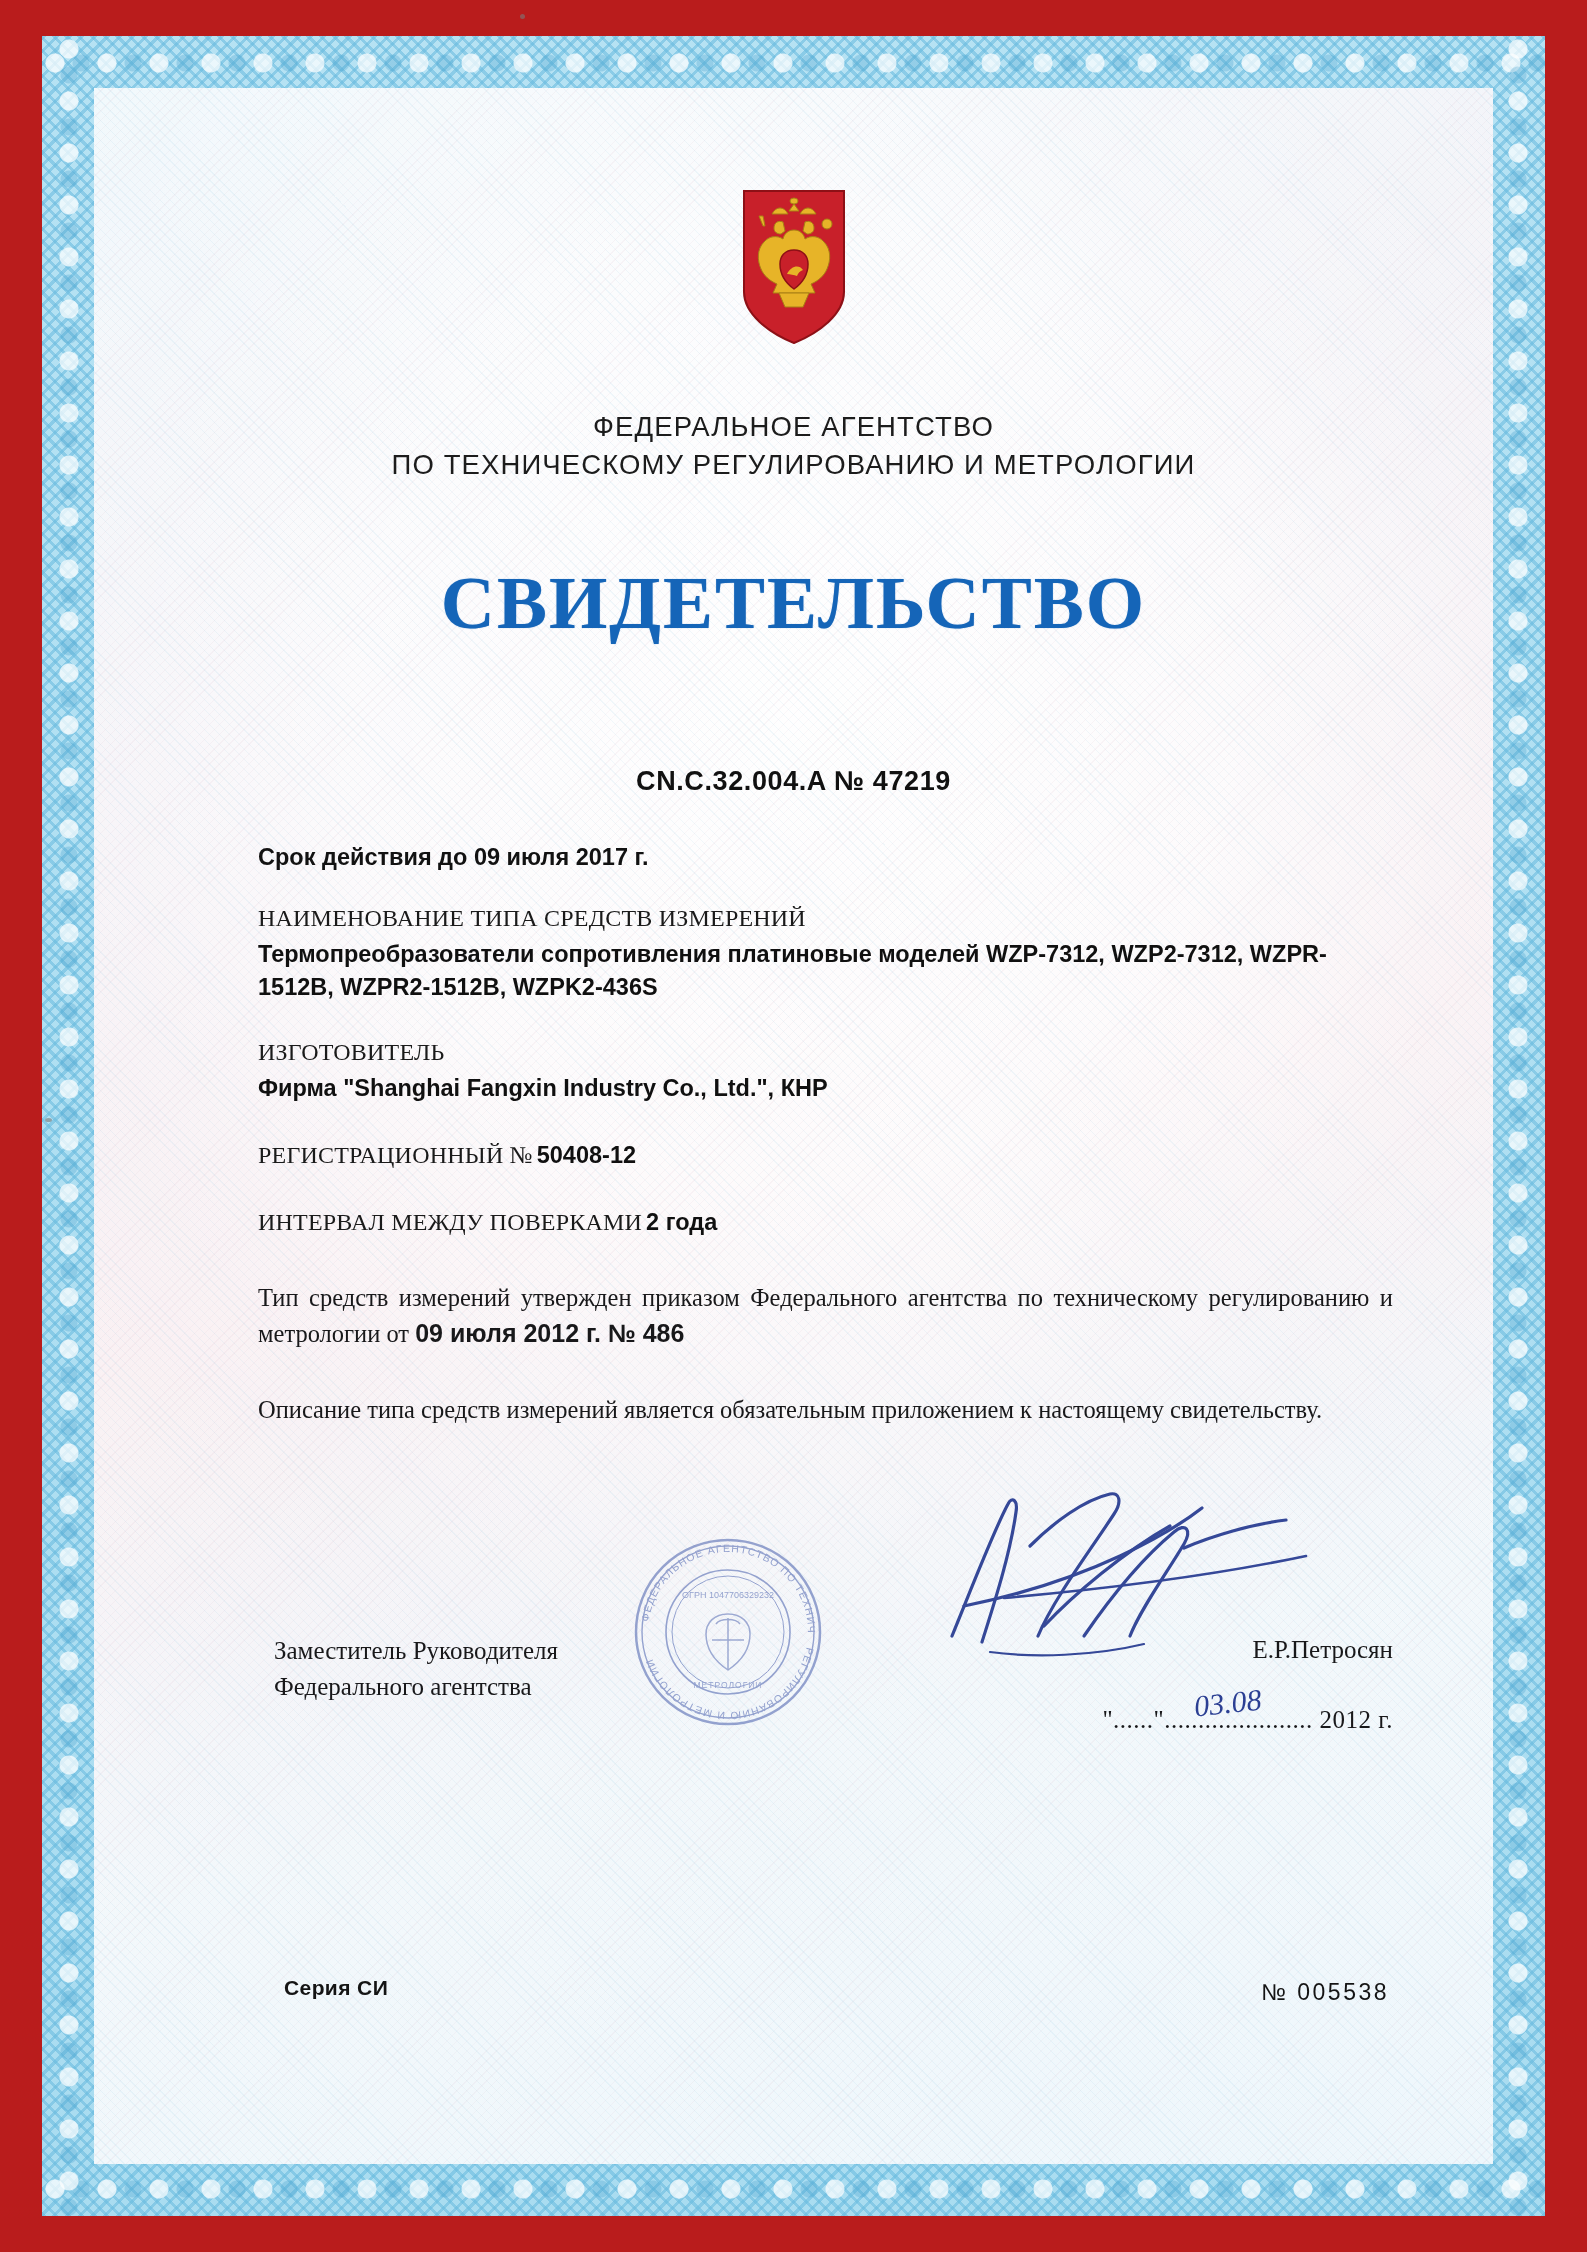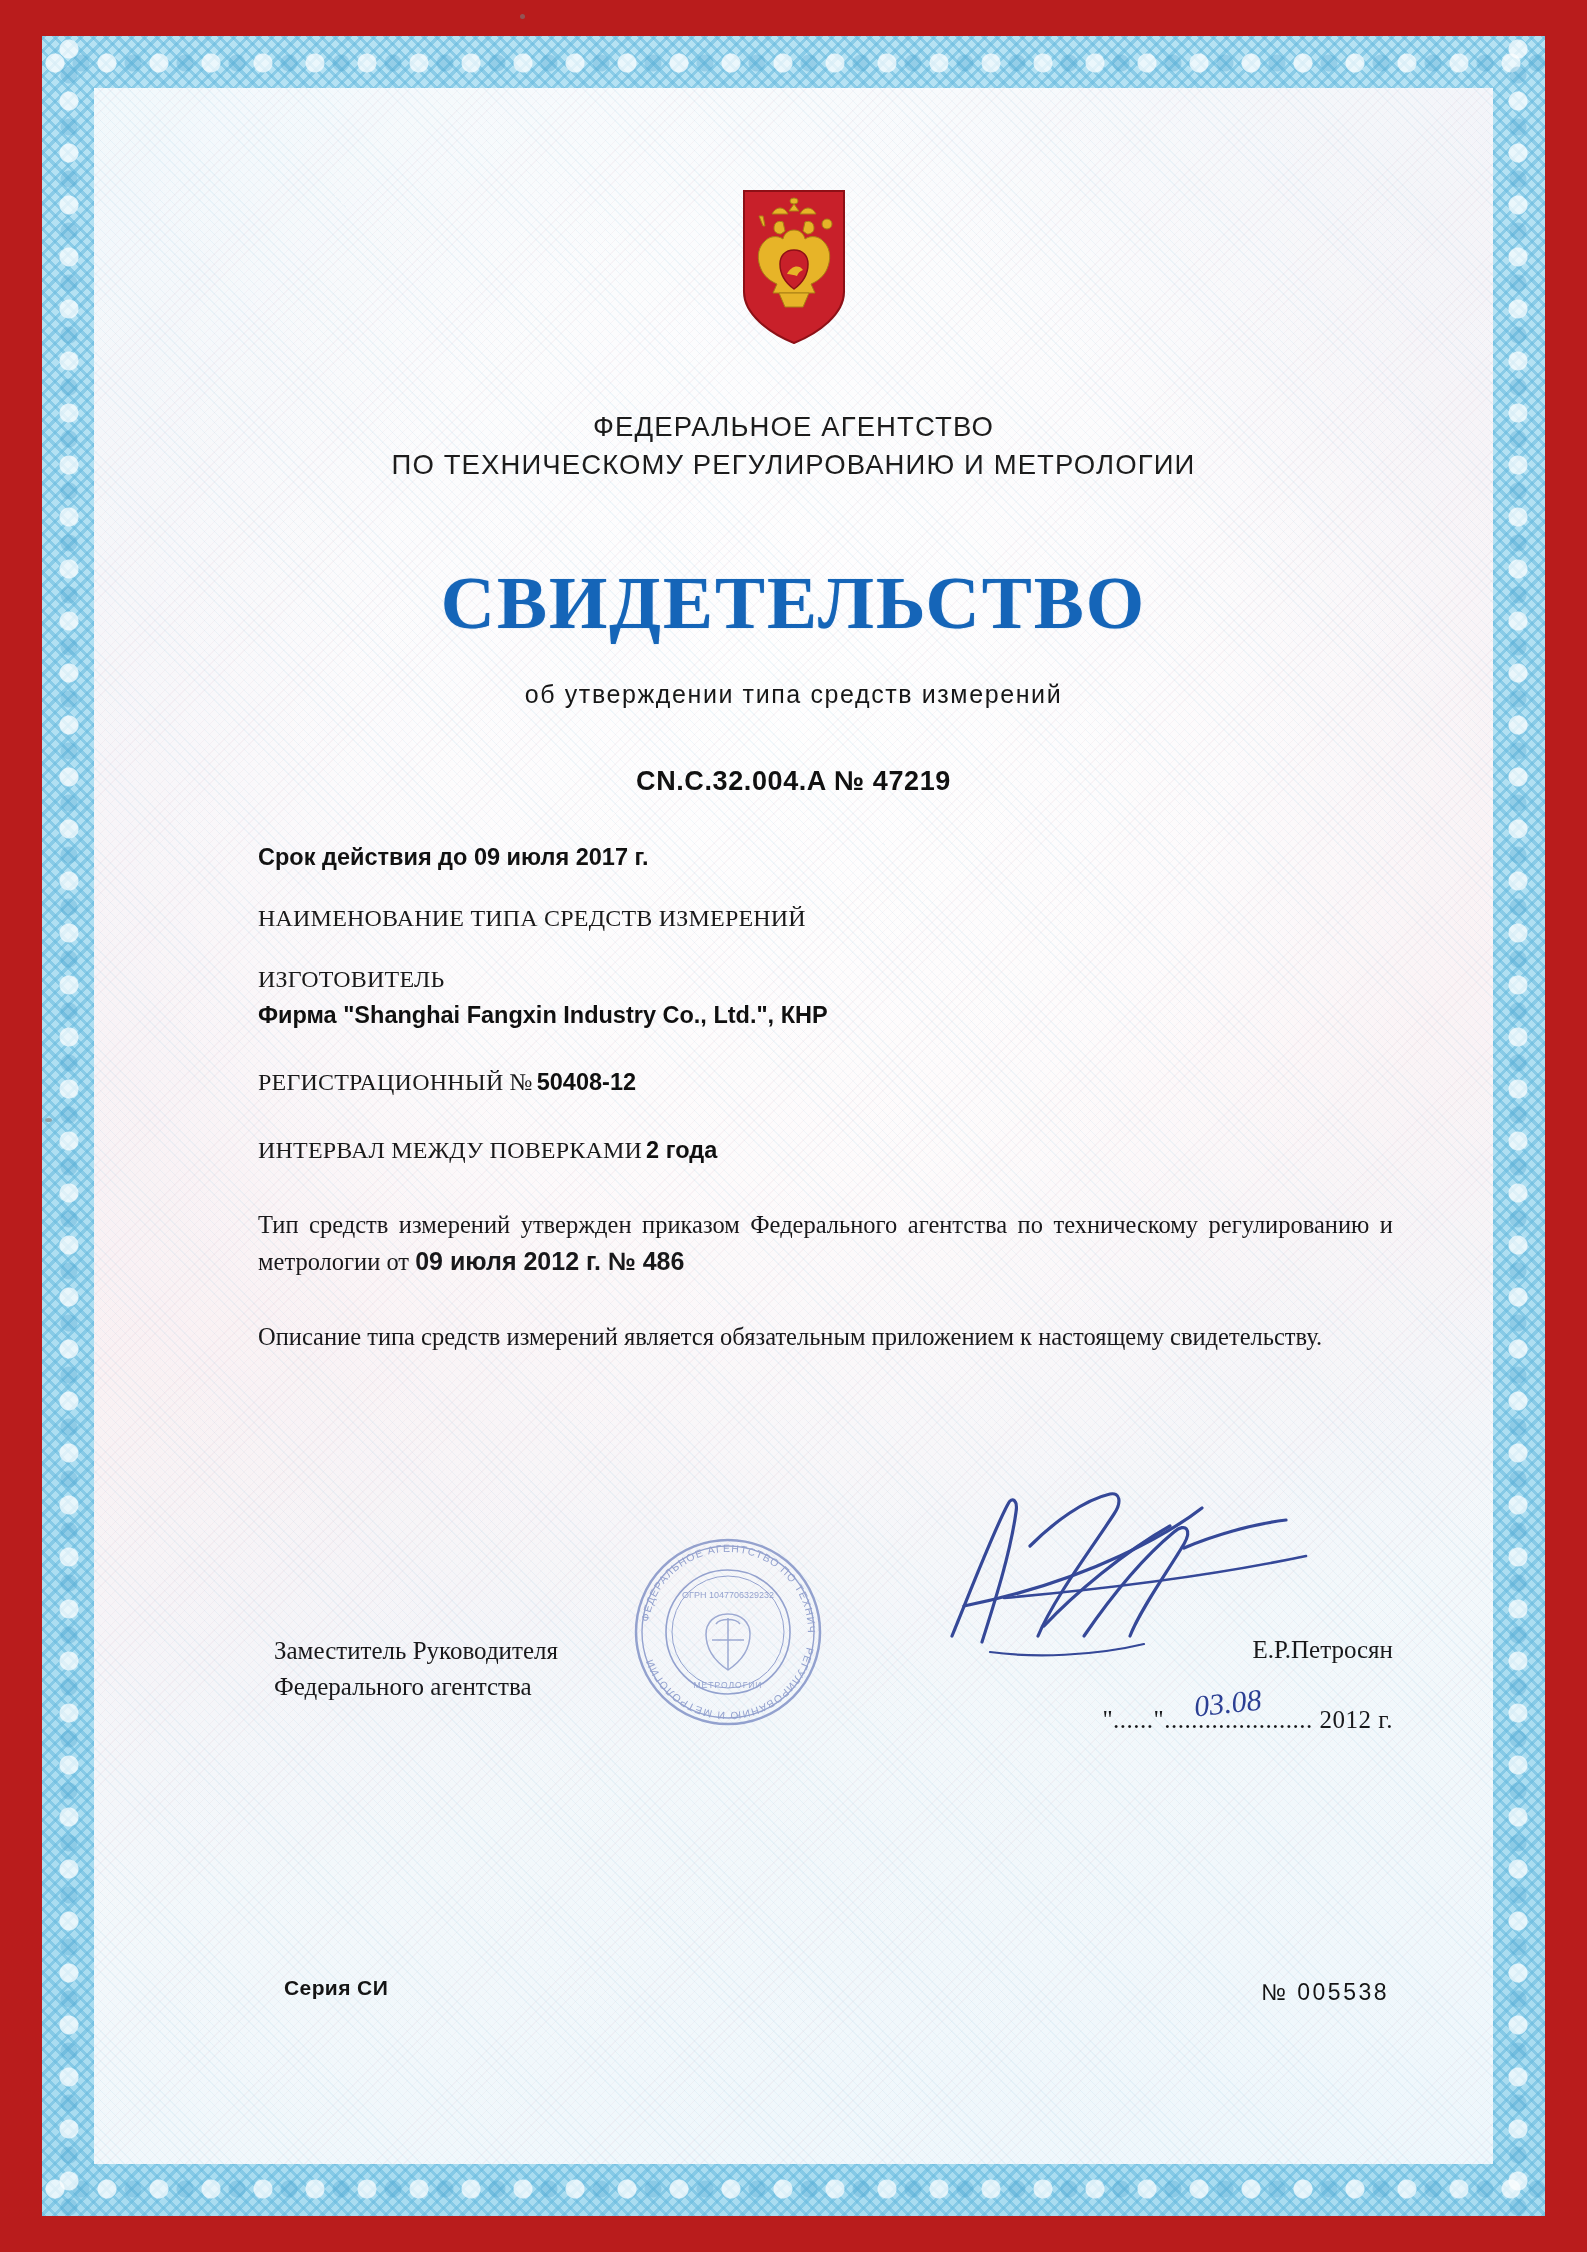--- a/index.html
+++ b/index.html
@@ -346,29 +346,29 @@
           <path d="M46 86 c4-8 12-10 16-4 c-3 1-5 3-6 6 c-3-1-7-2-10-2 z" fill="#e7b428"></path>
         </svg>
       </div>
 
       <div class="agency">
         <div>ФЕДЕРАЛЬНОЕ АГЕНТСТВО</div>
         <div>ПО ТЕХНИЧЕСКОМУ РЕГУЛИРОВАНИЮ И МЕТРОЛОГИИ</div>
       </div>
 
       <div class="title-main">СВИДЕТЕЛЬСТВО</div>
-      <div class="title-sub">об утверждении типа средств измерений</div>
       <div class="doc-number">CN.C.32.004.A  №  47219</div>
 
       <div class="body-block">
 
         <div class="valid-until">Срок действия до  09 июля 2017 г.</div>
 
         <div class="row">
           <div class="caption">НАИМЕНОВАНИЕ ТИПА СРЕДСТВ ИЗМЕРЕНИЙ</div>
+          <div class="value-bold">Термопреобразователи сопротивления платиновые моделей WZP-7312, WZP2-7312, WZPR-1512B, WZPR2-1512B, WZPK2-436S</div>
         </div>
 
         <div class="row">
           <div class="caption">ИЗГОТОВИТЕЛЬ</div>
           <div class="value-bold">Фирма "Shanghai Fangxin Industry Co., Ltd.", КНР</div>
         </div>
 
         <div class="row" style="margin-top:34px;">
           <span class="caption inline">РЕГИСТРАЦИОННЫЙ №</span>
           <span class="value-bold inline">50408-12</span>

